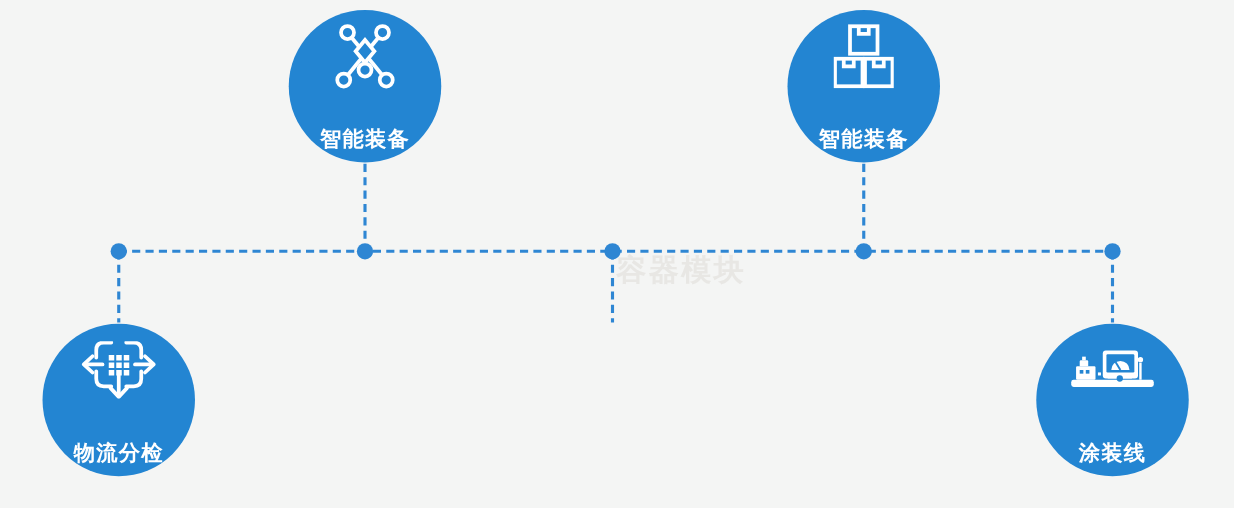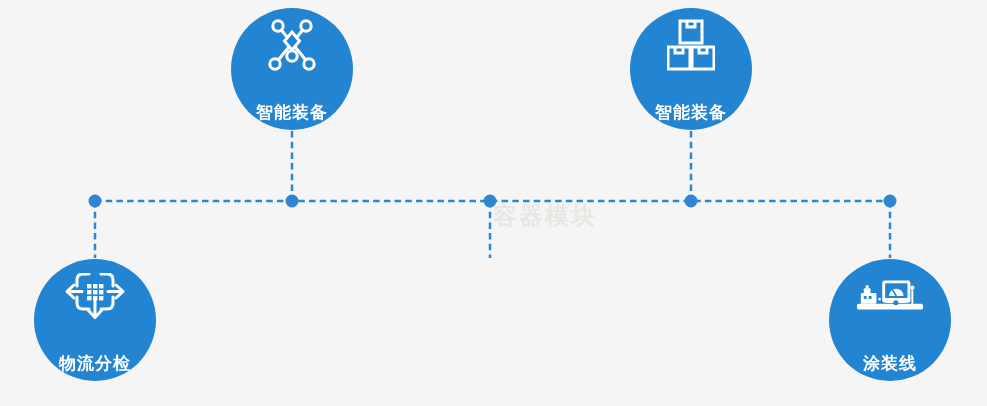--- a/index.html
+++ b/index.html
@@ -50,21 +50,21 @@
     align-items:center;justify-content:center;
     padding-top:2px;
     gap:28px;
     z-index:2;
     cursor:pointer;
   }
   .node--smart{left:231px;top:8px;}
   .node--warehouse{left:630px;top:8px;}
   .node--logistics{left:34px;top:259px;}
   .node--production{left:429px;top:259px;}
-  .node--coating{left:829px;top:259px;}
+  .node--coating{left:829px;top:259px;font-family:Liberation Serif, serif;}
   .icon-box{
     height:56px;width:72px;
     display:flex;align-items:center;justify-content:center;
     color:var(--icon);
   }
   .icon-box svg{display:block;}
   .node .label{
     font-size:17px;
     font-weight:700;
     letter-spacing:1px;

